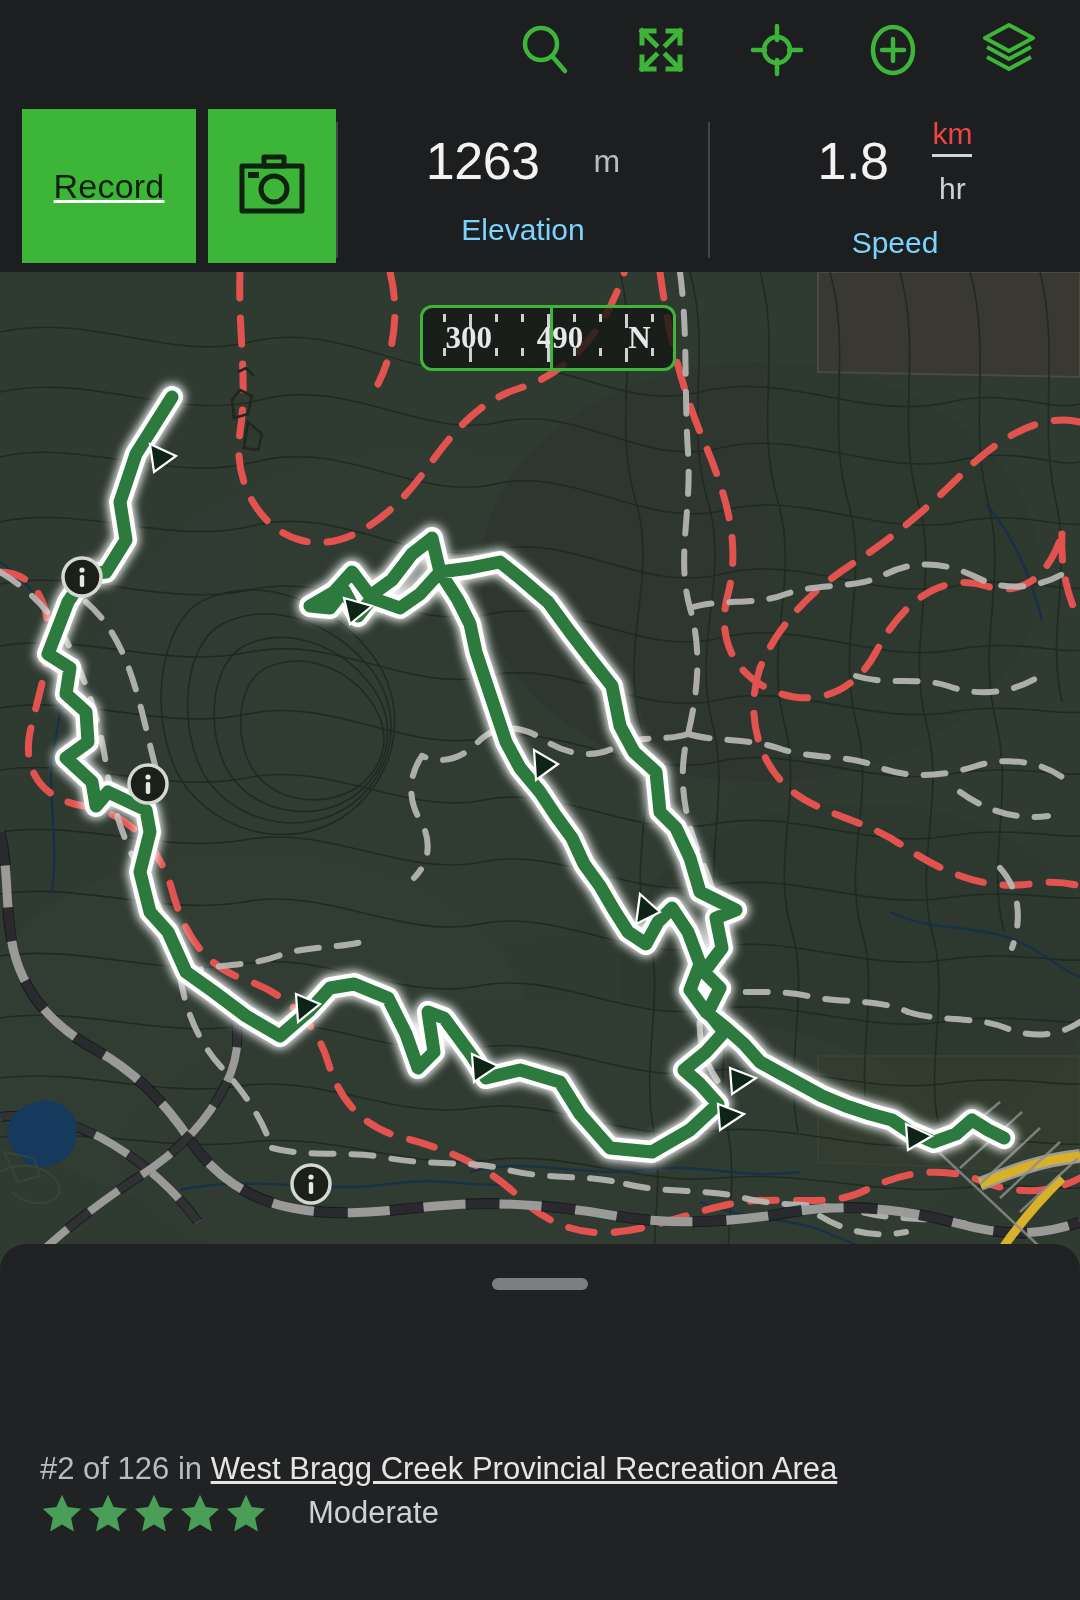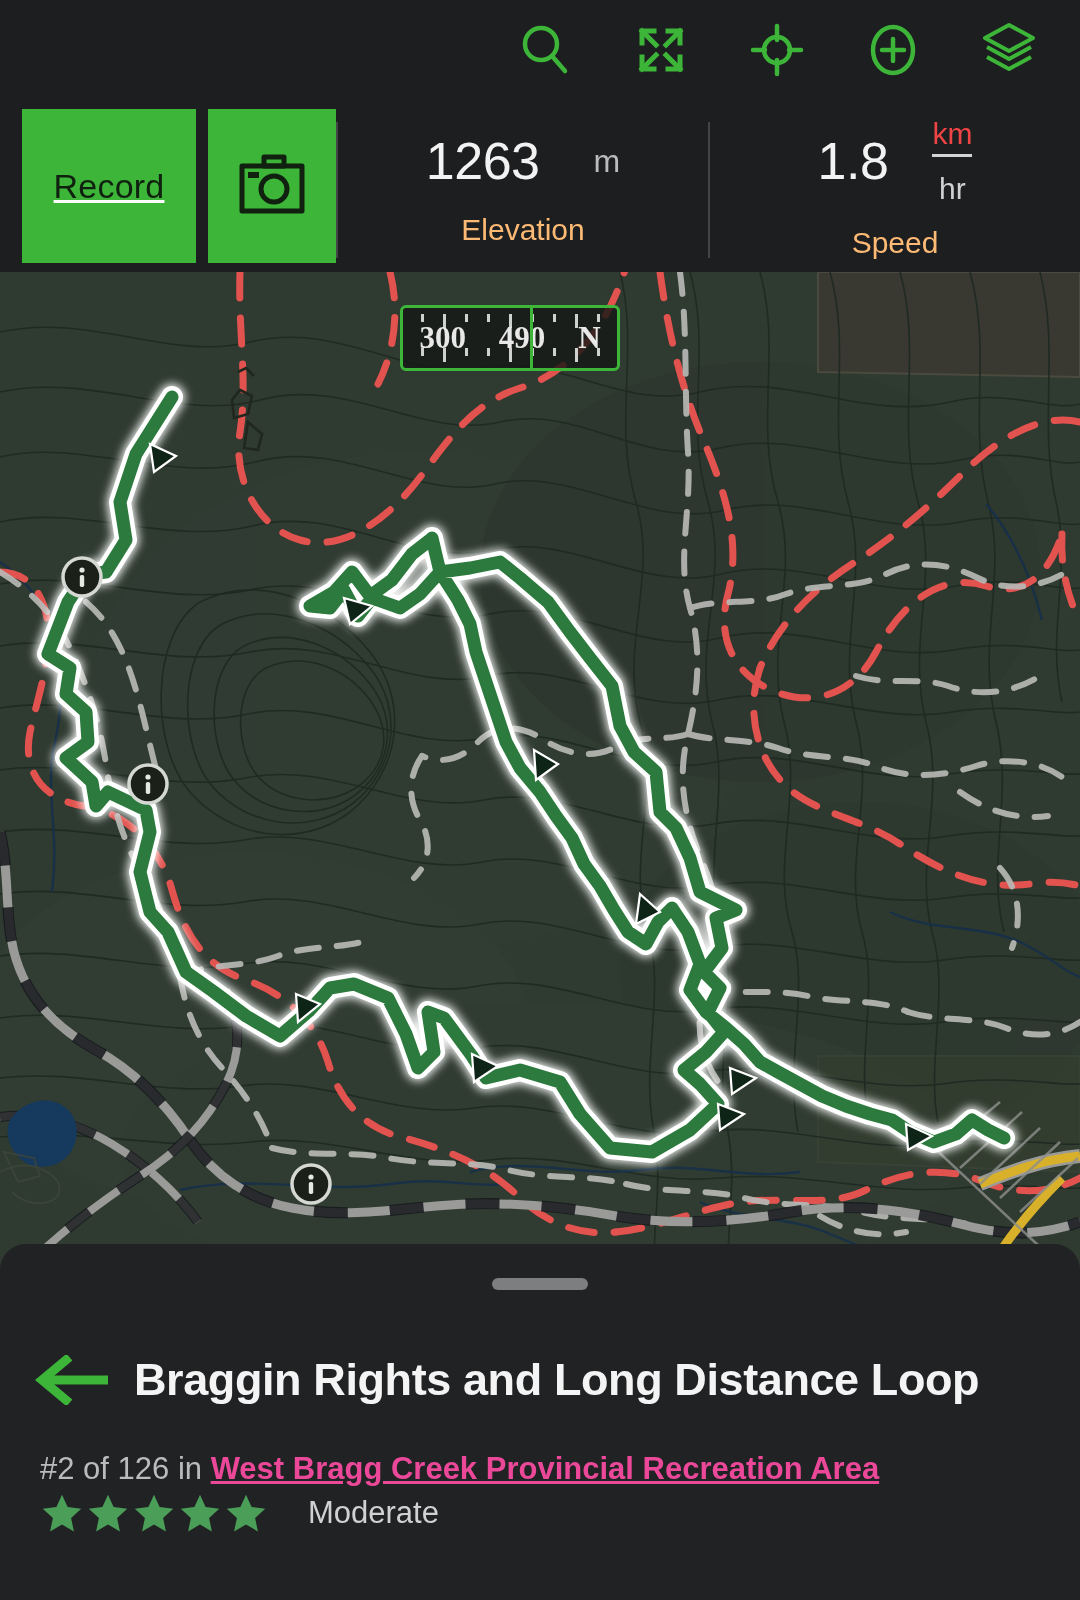--- a/index.html
+++ b/index.html
@@ -40,33 +40,33 @@
     flex:1; position:relative; display:flex; flex-direction:column;
     align-items:center; justify-content:center; padding-top:6px;
   }
   .stat-main { display:flex; align-items:center; justify-content:center; width:100%; }
   .stat-val { font-size:52px; font-weight:normal; color:#f2f2f2; letter-spacing:-0.5px; }
   .stat-unit { font-size:32px; color:#b9bbbd; margin-left:54px; }
   .frac { margin-left:44px; text-align:center; line-height:1.0; }
   .frac .num { font-size:30px; color:#ef4444; display:block; padding-bottom:3px; }
   .frac .bar { display:block; height:3px; background:#d2d4d6; margin:2px 0; }
   .frac .den { font-size:30px; color:#cfd1d3; display:block; padding-top:15px; }
-  .stat-label { font-size:30px; color:#fdba74; margin-top:22px; }
+  .stat-label { font-size:30px; color:#7dd3fc; margin-top:22px; }
 
   
   .map {
     position:absolute; left:0; top:272px; width:1080px; height:1000px;
     overflow:hidden; background:#2f3a31;
   }
   .map svg { position:absolute; left:0; top:0; }
 
   
   .compass {
-    position:absolute; left:400px; top:305px; width:220px; height:66px;
-    border:3px solid #3cb539; border-radius:6px;
+    position:absolute; left:420px; top:305px; width:256px; height:66px;
+    border:3px solid #3cb539; border-radius:12px;
     background:rgba(22,24,22,0.82);
     display:flex; align-items:center; justify-content:center;
     overflow:hidden;
   }
   .compass .cdiv { position:absolute; left:127px; top:0; bottom:0; width:3px; background:#3cb539; }
   .compass .ticks { position:absolute; left:0; right:0; display:flex; justify-content:space-around; padding:0 8px; }
   .compass .ticks.top { top:6px; }
   .compass .ticks.bot { bottom:6px; }
   .compass .ticks i { display:block; width:3px; background:#cfd1cf; }
   .compass .ticks i.s { height:8px; }
@@ -83,21 +83,21 @@
     background:#212224; border-radius:26px 26px 0 0;
   }
   .handle {
     position:absolute; left:50%; top:34px; transform:translateX(-50%);
     width:96px; height:12px; border-radius:6px; background:#7c7e80; cursor:pointer;
   }
   .title-row { position:absolute; left:34px; top:110px; display:flex; align-items:center; gap:26px; }
   .back-arrow { width:74px; height:50px; cursor:pointer; flex:none; }
   .sheet-title { font-size:45px; font-weight:bold; color:#f4f4f4; letter-spacing:-0.4px; white-space:nowrap; }
   .rank { position:absolute; left:40px; top:207px; font-size:31px; color:#b9bbbd; white-space:nowrap; }
-  .rank a { color:#ec4899; text-decoration:underline; cursor:pointer;font-weight:bold; }
+  .rank a { color:#e5e5e5; text-decoration:underline; cursor:pointer; }
   .rate-row { position:absolute; left:40px; top:248px; display:flex; align-items:center; }
   .stars { display:flex; gap:2px; }
   .star { width:44px; height:42px; }
   .difficulty { font-size:31px; color:#cfd1d3; margin-left:40px; }
 </style>
 </head>
 <body>
 
 <div class="topbar">
   <div class="tb-icon">
@@ -446,29 +446,20 @@
       <i class="s"></i>
       <i class="l"></i>
       <i class="s"></i>
   </div>
   <div class="cdiv"></div>
 </div>
 
 <div class="sheet">
   <div class="handle"></div>
 
-  <div class="title-row">
-    <span class="back-arrow">
-      <svg width="74" height="50" viewBox="0 0 74 50" fill="none" stroke="#3cb539" stroke-width="9" stroke-linecap="square" stroke-linejoin="miter">
-        <line x1="70" y1="25" x2="12" y2="25"></line>
-        <polyline points="32,5 8,25 32,45"></polyline>
-      </svg>
-    </span>
-    <span class="sheet-title">Braggin Rights and Long Distance Loop</span>
-  </div>
 
   <div class="rank">
     <span>#2 of 126 in </span><a>West Bragg Creek Provincial Recreation Area</a>
   </div>
 
   <div class="rate-row">
     <span class="stars">
       <span class="star">
         <svg viewBox="0 0 24 24" width="44" height="42" fill="#4a9e57">
             <polygon points="12,1.5 15.2,8.6 23,9.5 17.2,14.8 18.8,22.5 12,18.6 5.2,22.5 6.8,14.8 1,9.5 8.8,8.6"></polygon>

